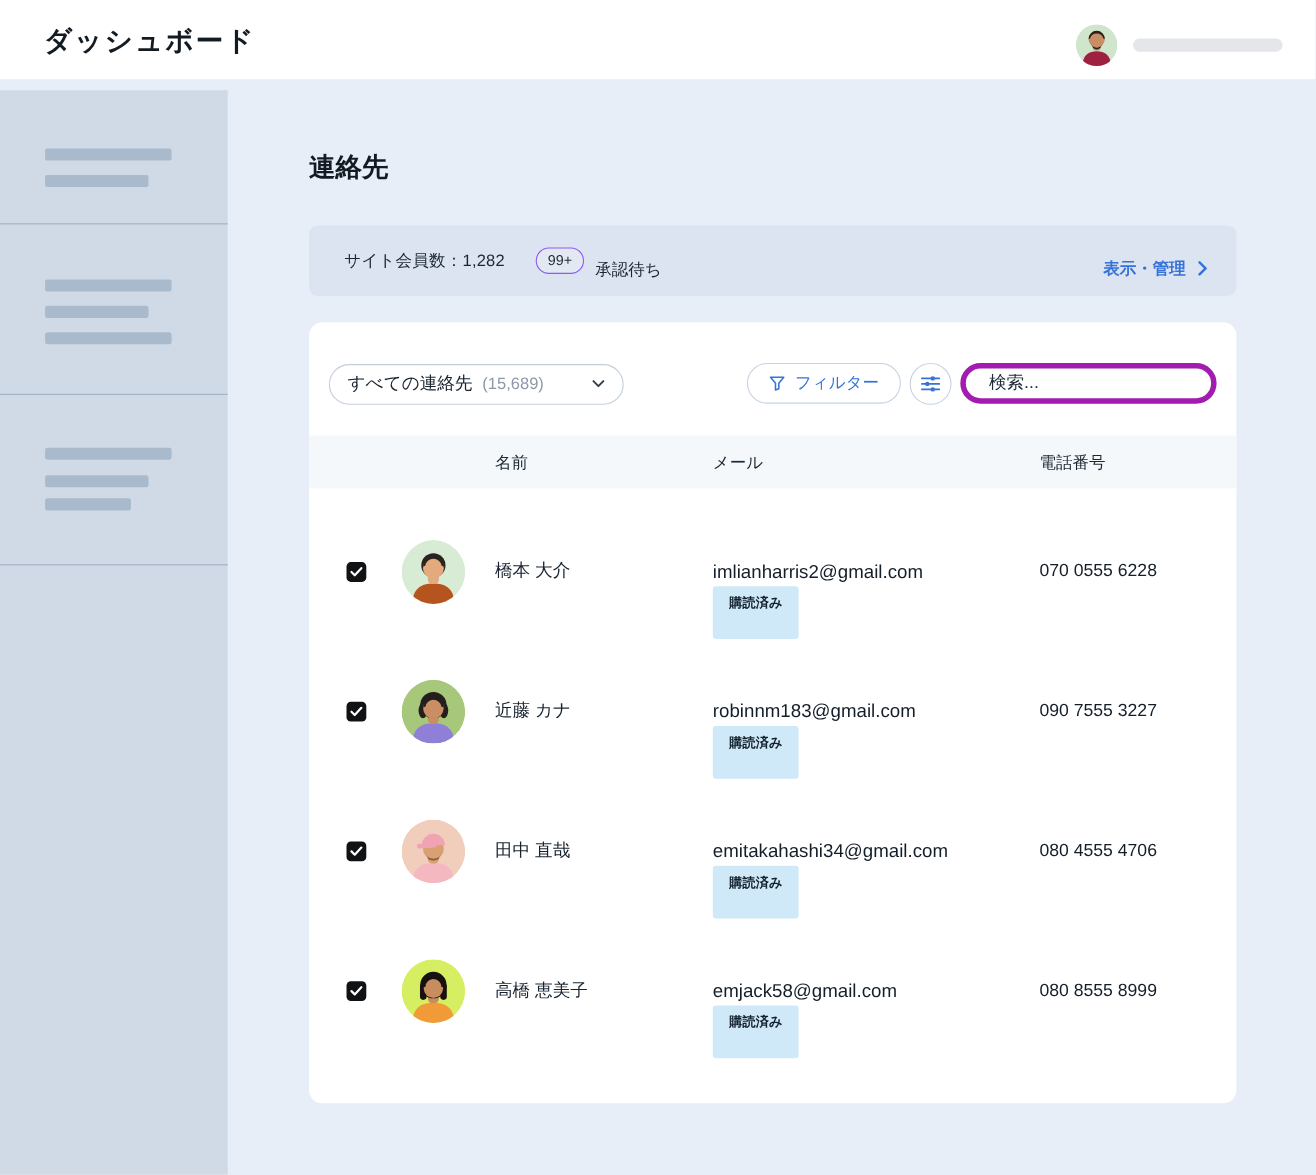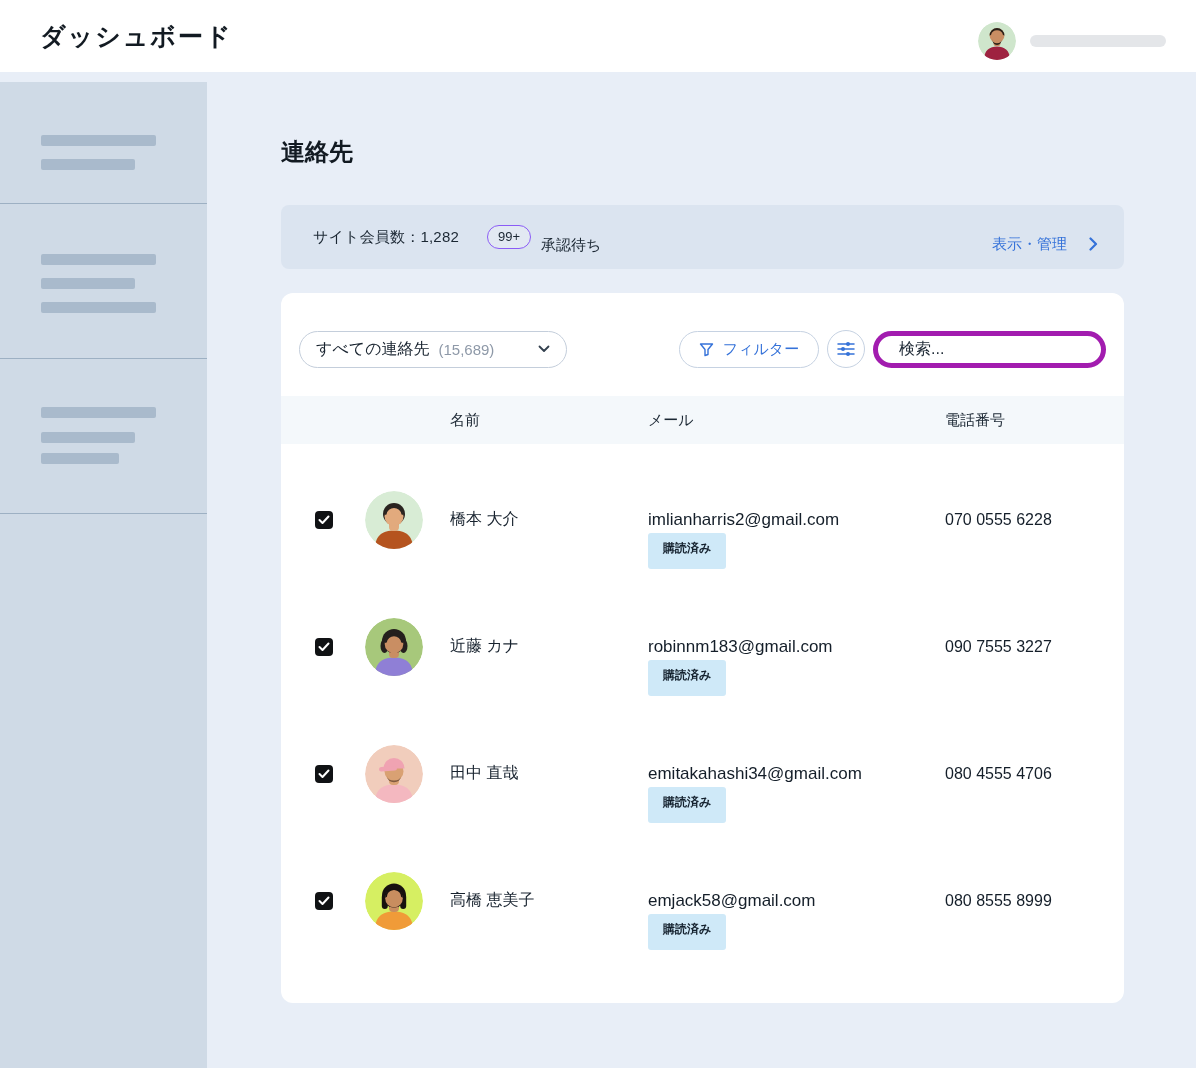--- a/index.html
+++ b/index.html
@@ -40,38 +40,38 @@
     background:#dbe4f0; border-radius:8px;
     display:flex; align-items:center; padding:0 26px 0 32px; font-size:15px;
   }
   .banner-count { color:#1b2733; font-weight:500; letter-spacing:0.2px; }
   .pending-badge {
     margin-left:28px; border:1px solid #8b5cf6; background:#e2e9f2;
     border-radius:13px; padding:3px 10px 4px; font-size:13px; color:#1b2733;
   }
   .pending-label { margin-left:10px; color:#1b2733;margin-top:16px; }
   .banner-spacer { flex:1; }
-  .manage-link { display:flex; align-items:center; gap:22px; color:var(--accent); font-size:15px; font-weight:400; cursor:pointer;margin-top:14px; }
+  .manage-link { display:flex; align-items:center; gap:11px; color:var(--accent); font-size:15px; font-weight:700; cursor:pointer;margin-top:14px; }
   .manage-link svg { display:block; }
 
   
   .card {
     position:absolute; left:74px; top:211px; width:843px; height:710px;
     background:#ffffff; border-radius:12px;
   }
   .controls { display:flex; justify-content:space-between; align-items:center; margin:37px 18px 0; }
   .segment-select {
     width:268px; height:37px; border:1px solid #c4cedb; border-radius:19px;
     display:flex; align-items:center; padding:0 16px; gap:9px; cursor:pointer; background:#fff;
   }
   .segment-label { font-size:16px; font-weight:500; color:#17222e; white-space:nowrap; }
   .segment-count { font-size:15px; color:#8e99a8; }
   .segment-select .chev { margin-left:auto; }
 
-  .controls-right { display:flex; align-items:center; gap:8px; }
+  .controls-right { display:flex; gap:8px; }
   .filter-btn {
     width:140px; height:37px; border:1px solid #c6d2e2; border-radius:19px; background:#fff;
     display:flex; align-items:center; justify-content:center; gap:9px;
     color:var(--accent); font-size:15px; cursor:pointer;
   }
   .adjust-btn {
     width:38px; height:38px; border:1px solid #c6d2e2; border-radius:50%; background:#fff;
     display:flex; align-items:center; justify-content:center; cursor:pointer;
   }
   .search-box {
@@ -101,21 +101,21 @@
     background:#101214; display:flex; align-items:center; justify-content:center;
   }
   .avatar { grid-column:2; width:58px; height:58px; border-radius:50%; overflow:hidden; }
   .avatar svg, .top-avatar svg { display:block; }
   .cell-name  { grid-column:3; font-size:16px; color:#17222e; }
   .cell-email { grid-column:4; position:relative; height:100%; display:flex; align-items:center; }
   .email-text { font-size:17px; color:#141e29; }
   .sub-badge {
     position:absolute; left:0; top:calc(50% + 13px);
     background:#cfe9f8; color:#14212e; font-size:12px; font-weight:700;
-    padding:7px 15px 12px; border-radius:3px; white-space:nowrap;
+    padding:7px 15px 24px; border-radius:3px; white-space:nowrap;
   }
   .cell-phone { grid-column:5; font-size:16px; color:#141e29; }
 </style>
 </head>
 <body>
 
 <header class="topbar">
   <div class="topbar-title">ダッシュボード</div>
   <div class="topbar-right">
     <div class="top-avatar" style="--bg: #cfe6cc; --skin: #c98e63; --hair: #2a2018; --shirt: #9e2240;">

